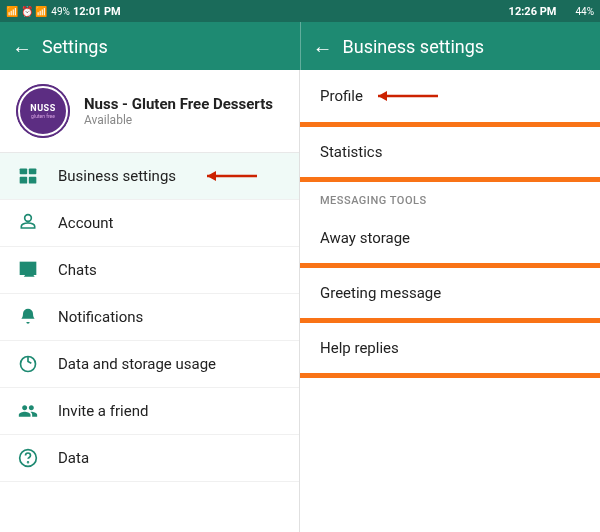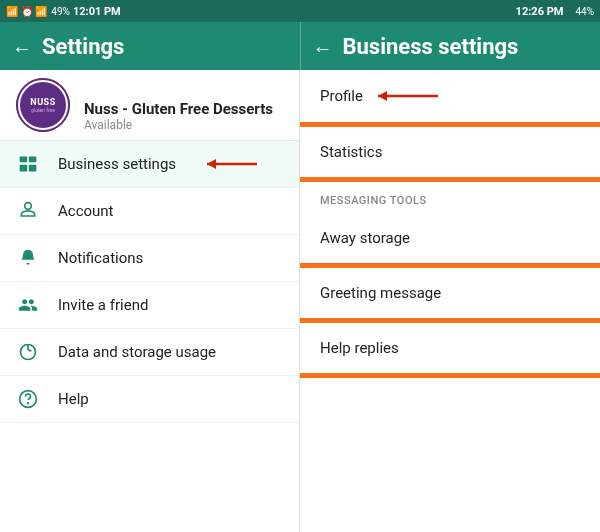--- a/index.html
+++ b/index.html
@@ -15,42 +15,42 @@
     .status-left, .status-right {
       flex: 1;
       height: 100%;
       display: flex;
       align-items: center;
       padding: 0 6px;
       font-size: 10px;
       color: #fff;
     }
     .status-left { justify-content: flex-start; gap: 3px; }
-    .status-right { justify-content: flex-end; gap: 12px; }
+    .status-right { justify-content: flex-end; gap: 19px; }
     .status-time { font-weight: bold; font-size: 11px; }
 
     
     .app-bars {
       display: flex;
       width: 100%;
       height: 48px;
       background: #1e8a72;
     }
     .app-bar {
       flex: 1;
       height: 100%;
       display: flex;
       align-items: center;
       padding: 0 12px;
       gap: 10px;
     }
     .app-bar-title {
       color: #fff;
-      font-size: 22px;
-      font-weight: 700;
+      font-size: 18px;
+      font-weight: 400;
     }
     .back-icon {
       color: #fff;
       font-size: 20px;
       cursor: pointer;
     }
     .divider-v {
       width: 1px;
       background: rgba(255,255,255,0.3);
       height: 100%;
@@ -67,22 +67,22 @@
     .left-panel {
       width: 300px;
       border-right: 1px solid #e0e0e0;
       overflow-y: auto;
       background: #fff;
     }
 
     
     .profile-header {
       display: flex;
-      align-items: flex-end;
-      padding: 8px 16px;
+      align-items: center;
+      padding: 14px 16px;
       gap: 14px;
       border-bottom: 1px solid #e8e8e8;
     }
     .avatar {
       width: 54px;
       height: 54px;
       border-radius: 50%;
       background: #5c2d82;
       display: flex;
       align-items: center;
@@ -247,58 +247,67 @@
 
     <div class="menu-item">
       <span class="menu-icon">
         <svg width="20" height="20" viewBox="0 0 24 24" fill="none" stroke="#1e8a72" stroke-width="2">
             <path d="M12 2a4 4 0 1 1 0 8 4 4 0 0 1 0-8zm0 10c-5 0-8 2-8 4v2h16v-2c0-2-3-4-8-4z"></path>
           </svg>
       </span>
       <span class="menu-label">Account</span>
     </div>
 
+    <div class="menu-item">
+      <span class="menu-icon">
+        <svg width="20" height="20" viewBox="0 0 24 24" fill="#1e8a72">
+            <path d="M2 2h20v16H2z" rx="2" ry="2"></path>
+            <path d="M7 20l3-4h7l3 4z"></path>
+          </svg>
+      </span>
+      <span class="menu-label">Chats</span>
+    </div>
 
     <div class="menu-item">
       <span class="menu-icon">
         <svg width="20" height="20" viewBox="0 0 24 24" fill="#1e8a72">
             <path d="M12 2a6 6 0 0 1 6 6c0 3 1 5 2 6H4c1-1 2-3 2-6a6 6 0 0 1 6-6zm0 18a2 2 0 0 0 2-2h-4a2 2 0 0 0 2 2z"></path>
           </svg>
       </span>
       <span class="menu-label">Notifications</span>
-    </div>
-
-    <div class="menu-item">
-      <span class="menu-icon">
-        <svg width="20" height="20" viewBox="0 0 24 24" fill="#1e8a72">
-            <path d="M16 11c1.7 0 3-1.3 3-3s-1.3-3-3-3-3 1.3-3 3 1.3 3 3 3zM8 11c1.7 0 3-1.3 3-3S9.7 5 8 5 5 6.3 5 8s1.3 3 3 3zm0 2c-2.3 0-7 1.2-7 3.5V19h14v-2.5C15 14.2 10.3 13 8 13zm8 0c-.3 0-.6 0-1 .1 1.2.8 2 2 2 3.4V19h6v-2.5c0-2.3-4.7-3.5-7-3.5z"></path>
-          </svg>
-      </span>
-      <span class="menu-label">Invite a friend</span>
     </div>
 
     <div class="menu-item">
       <span class="menu-icon">
         <svg width="20" height="20" viewBox="0 0 24 24" fill="none" stroke="#1e8a72" stroke-width="2">
             <circle cx="12" cy="12" r="9"></circle>
             <path d="M12 3v6l4 2"></path>
           </svg>
       </span>
       <span class="menu-label">Data and storage usage</span>
+    </div>
+
+    <div class="menu-item">
+      <span class="menu-icon">
+        <svg width="20" height="20" viewBox="0 0 24 24" fill="#1e8a72">
+            <path d="M16 11c1.7 0 3-1.3 3-3s-1.3-3-3-3-3 1.3-3 3 1.3 3 3 3zM8 11c1.7 0 3-1.3 3-3S9.7 5 8 5 5 6.3 5 8s1.3 3 3 3zm0 2c-2.3 0-7 1.2-7 3.5V19h14v-2.5C15 14.2 10.3 13 8 13zm8 0c-.3 0-.6 0-1 .1 1.2.8 2 2 2 3.4V19h6v-2.5c0-2.3-4.7-3.5-7-3.5z"></path>
+          </svg>
+      </span>
+      <span class="menu-label">Invite a friend</span>
     </div>
 
     <div class="menu-item">
       <span class="menu-icon">
         <svg width="20" height="20" viewBox="0 0 24 24" fill="none" stroke="#1e8a72" stroke-width="2">
             <circle cx="12" cy="12" r="10"></circle>
             <path d="M9 9a3 3 0 1 1 6 0c0 2-3 3-3 4"></path>
             <circle cx="12" cy="17" r="0.5" fill="#1e8a72"></circle>
           </svg>
       </span>
-      <span class="menu-label">Help</span>
+      <span class="menu-label">Data</span>
     </div>
 
   </div>
 
   <div class="right-panel">
 
     <div class="right-menu-item" style="position:relative;">
       <span class="right-menu-label">Profile</span>
 
       <span style="margin-left:10px; display:inline-flex; align-items:center;">

